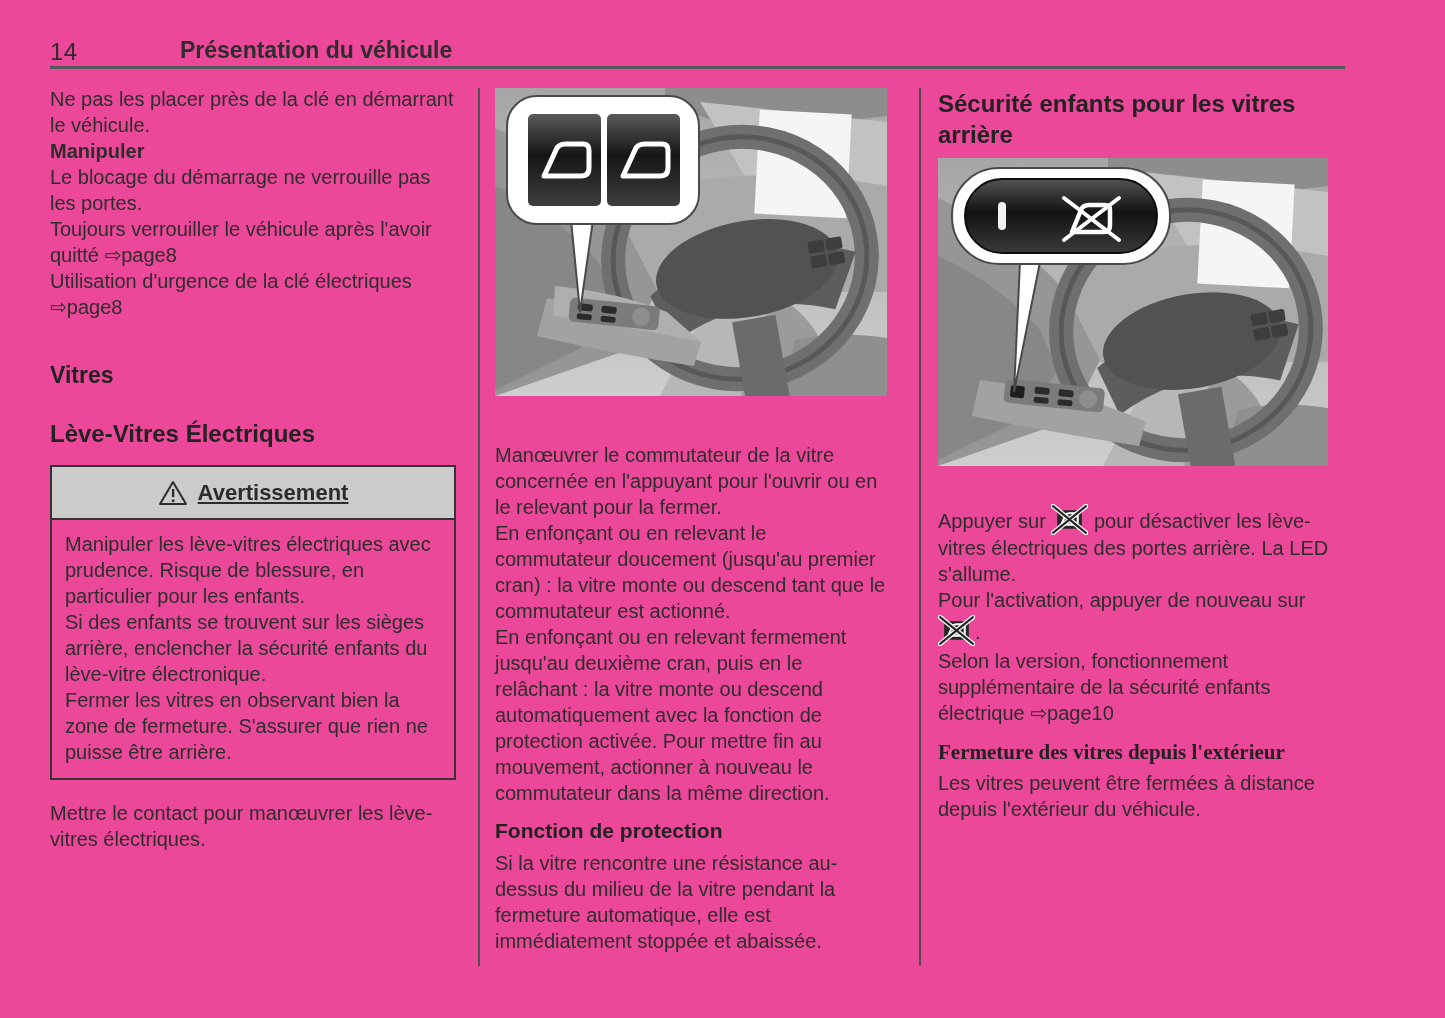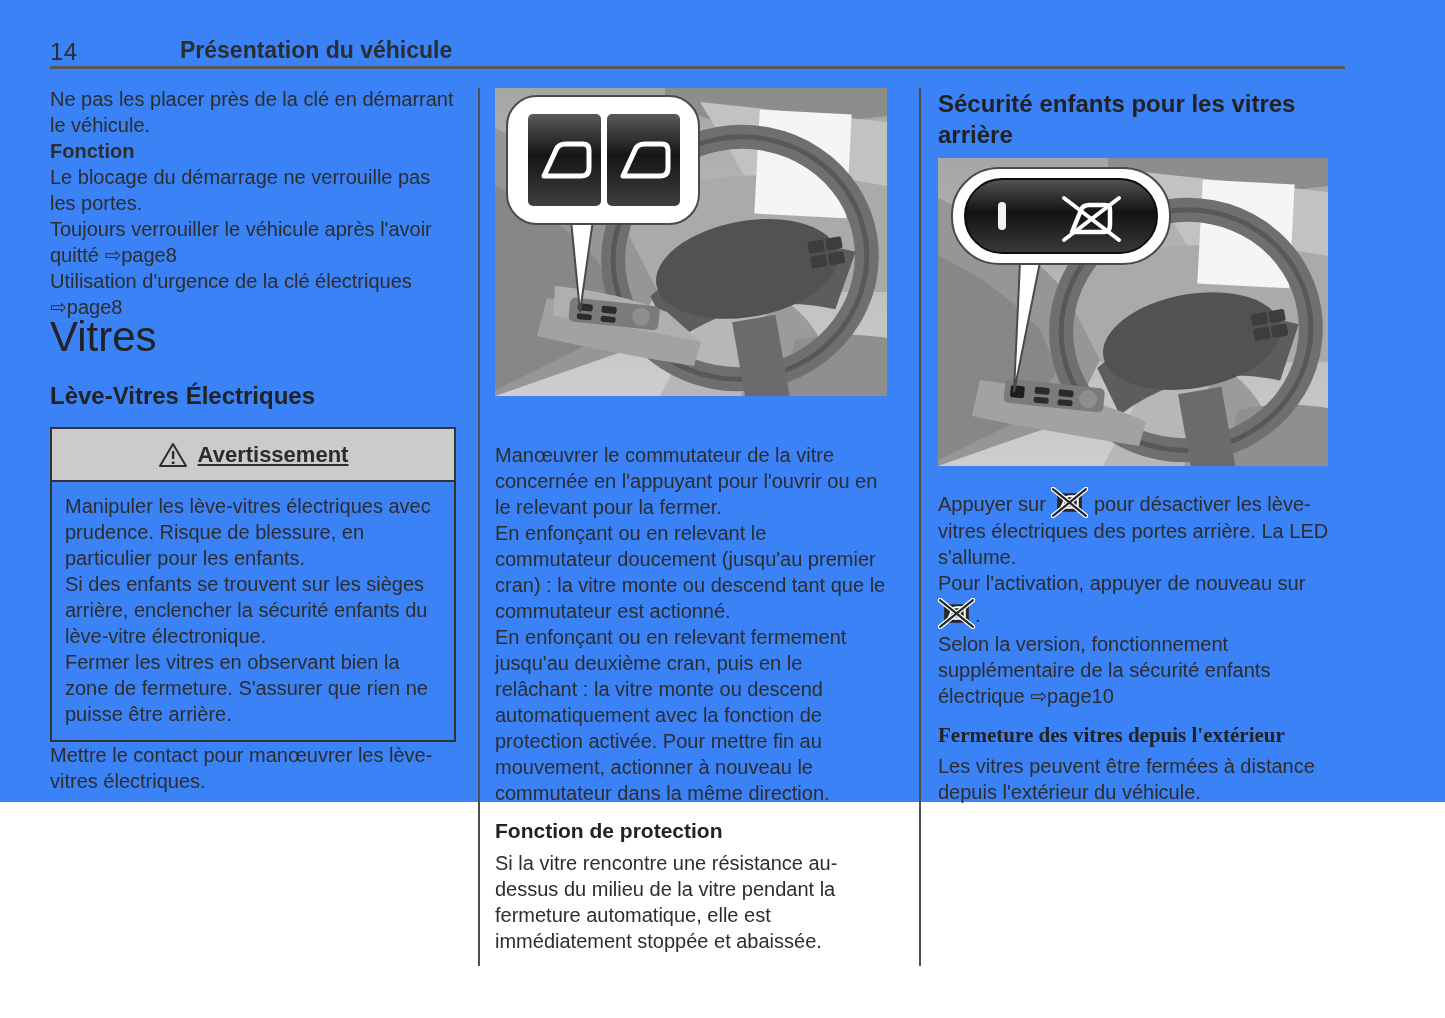--- a/index.html
+++ b/index.html
@@ -1,41 +1,41 @@
 <!DOCTYPE html>
 <html><head>
 <meta charset="utf-8">
 <title>Manual page</title>
 <style>
   * { margin:0; padding:0; box-sizing:border-box; }
   html,body { width:1445px; height:1018px; background:#ffffff; overflow:hidden;
     font-family:"Liberation Sans","DejaVu Sans",sans-serif; color:#2d2d2d; }
 
-  .page { position:relative; width:1445px; height:802px; background:#3b82f6; }
+  .page { position:relative; width:1445px; height:1018px; background:#ec4899; }
 
   
   .page-num { position:absolute; left:50px; top:38px; font-size:24px; letter-spacing:.5px; }
   .chapter-title { position:absolute; left:180px; top:37px; font-size:23px; font-weight:bold; }
   .header-rule { position:absolute; left:50px; top:66px; width:1295px; height:3px; background:#57585a; }
 
   
   .divider { position:absolute; top:88px; width:2px; height:878px; background:#4f4f4f; }
   .divider.d1 { left:478px; }
   .divider.d2 { left:919px; }
 
   
   .col { position:absolute; font-size:20px; line-height:26px; }
   .col-left  { left:50px;  top:86px; width:406px; }
   .col-mid   { left:495px; top:88px; width:392px; }
   .col-right { left:938px; top:88px; width:402px; }
 
   p { margin:0; }
   .bold { font-weight:bold; }
 
-  h1.sec  { font-size:42px; line-height:34px; font-weight:normal; color:#222; }
+  h1.sec  { font-size:23px; line-height:34px; font-weight:bold; color:#222; margin-top:38px; }
   h2.sub  { font-size:24px; line-height:31px; font-weight:bold; color:#222; margin-top:26px; }
   h3.small{ font-size:21px; line-height:26px; font-weight:bold; color:#222; }
 
   .pageref { white-space:nowrap; color:#2d2d2d; text-decoration:none; cursor:pointer; }
 
   
   .warning-box { margin-top:16px; border:2px solid #333; }
   .warning-head { background:#cbcbcb; border-bottom:2px solid #333; height:53px;
     display:flex; align-items:center; justify-content:center; gap:10px;
     font-size:22px; font-weight:bold; color:#2b2b2b;text-decoration:underline; }
@@ -44,40 +44,40 @@
 
   
   figure.illu { display:block; }
   .col-mid figure.illu { width:392px; height:308px; }
   .col-right figure.illu { width:390px; height:308px; margin-top:8px; }
   figure.illu svg { display:block; width:100%; height:100%; }
 
   .mid-text { margin-top:46px; }
   .mid-text h3 { margin:12px 0 6px 0; }
 
-  .right-text { margin-top:21px; }
+  .right-text { margin-top:38px; }
   .inline-lock-icon { width:37px; height:31px; vertical-align:-7px; display:inline-block; }
   .lock-line { margin:2px 0 2px 0; }
   .right-text h3 { margin:12px 0 4px 0; line-height:28px;font-family:Liberation Serif, serif; }
 </style>
 </head>
 <body>
 
 <div class="page">
 
   <div class="page-num">14</div>
   <div class="chapter-title">Présentation du véhicule</div>
   <div class="header-rule"></div>
 
   <div class="divider d1"></div>
   <div class="divider d2"></div>
 
   <div class="col col-left">
     <p>Ne pas les placer près de la clé en démarrant le véhicule.</p>
-    <p class="bold">Fonction</p>
+    <p class="bold">Manipuler</p>
     <p>Le blocage du démarrage ne verrouille pas les portes.</p>
     <p><span>Toujours verrouiller le véhicule après l'avoir quitté </span><span class="pageref">⇨page8</span></p>
     <p><span>Utilisation d'urgence de la clé électriques </span><span class="pageref">⇨page8</span></p>
 
     <h1 class="sec">Vitres</h1>
     <h2 class="sub">Lève-Vitres Électriques</h2>
 
     <div class="warning-box">
       <div class="warning-head">
         <svg class="warn-tri" viewBox="0 0 30 26">
@@ -87,21 +87,21 @@
         </svg>
         <span>Avertissement</span>
       </div>
       <div class="warning-body">
         <p>Manipuler les lève-vitres électriques avec prudence. Risque de blessure, en particulier pour les enfants.</p>
         <p>Si des enfants se trouvent sur les sièges arrière, enclencher la sécurité enfants du lève-vitre électronique.</p>
         <p>Fermer les vitres en observant bien la zone de fermeture. S'assurer que rien ne puisse être arrière.</p>
       </div>
     </div>
 
-    <p style="">Mettre le contact pour manœuvrer les lève-vitres électriques.</p>
+    <p style="margin-top:20px">Mettre le contact pour manœuvrer les lève-vitres électriques.</p>
   </div>
 
   <div class="col col-mid">
 
     <figure class="illu">
       <svg viewBox="0 0 392 308">
         <defs>
           <linearGradient id="mbg" x1="0" x2="0" y1="0" y2="1">
             <stop offset="0" stop-color="#a6a6a6"></stop>
               <stop offset="1" stop-color="#cecece"></stop>

